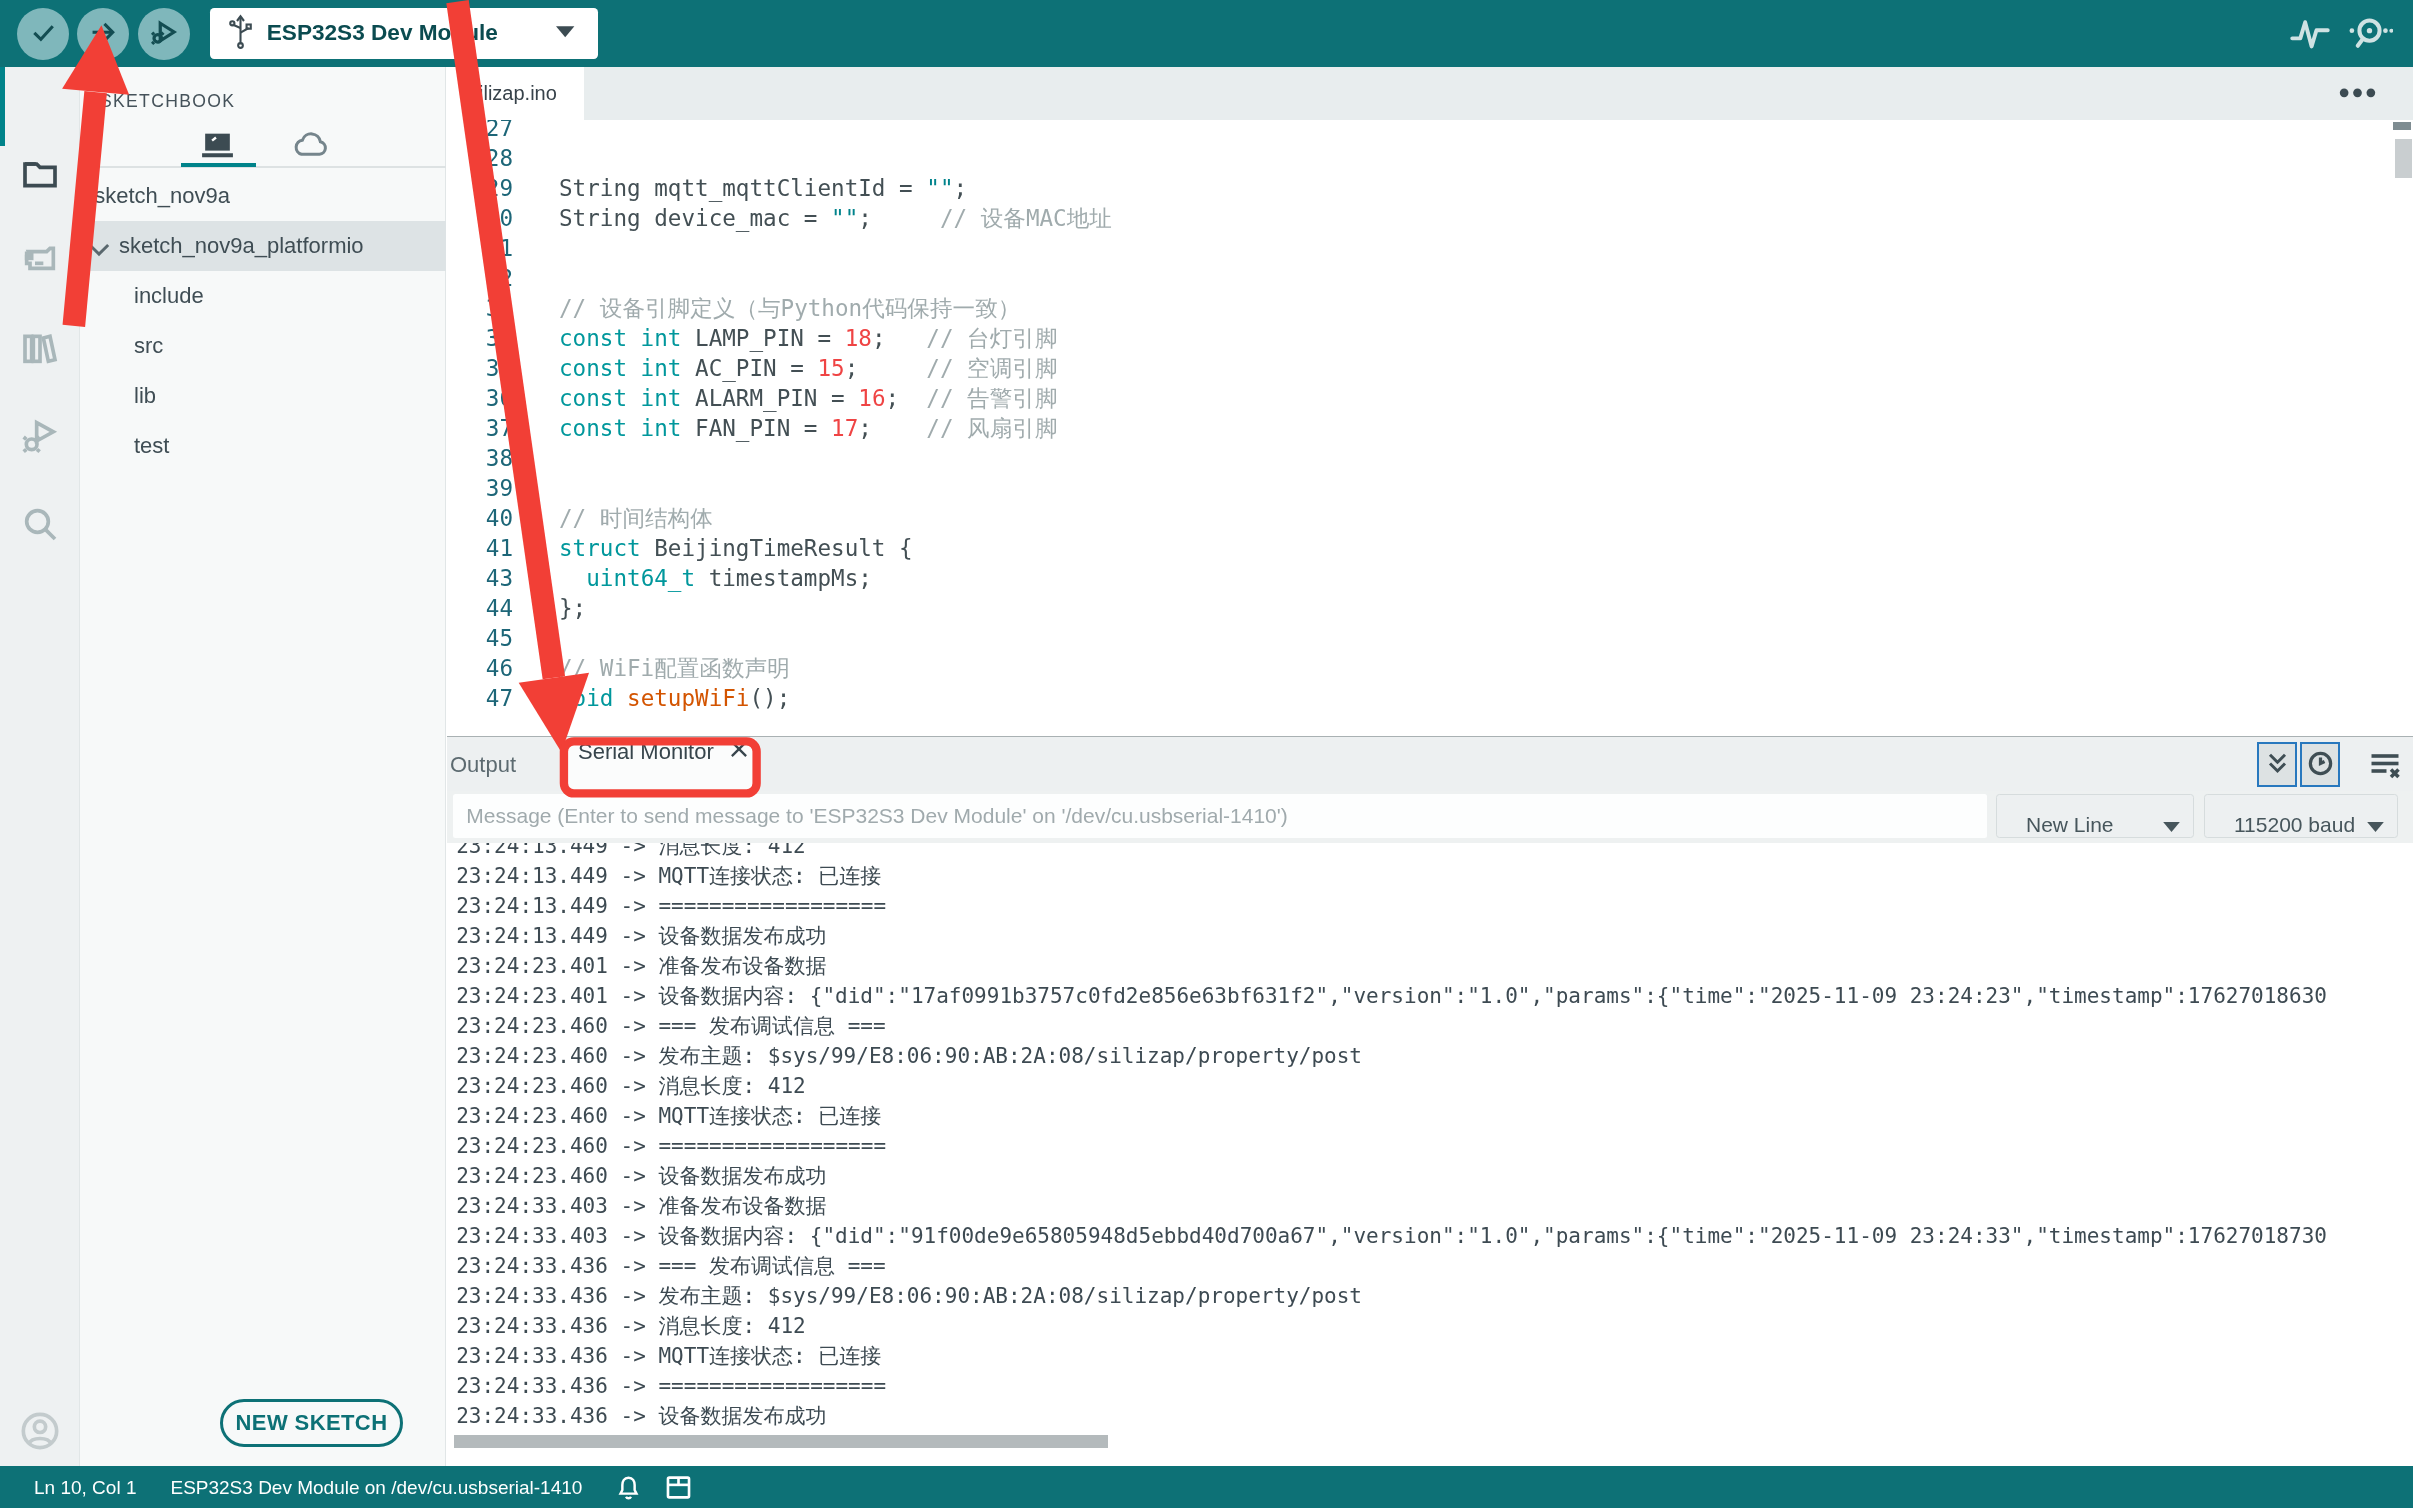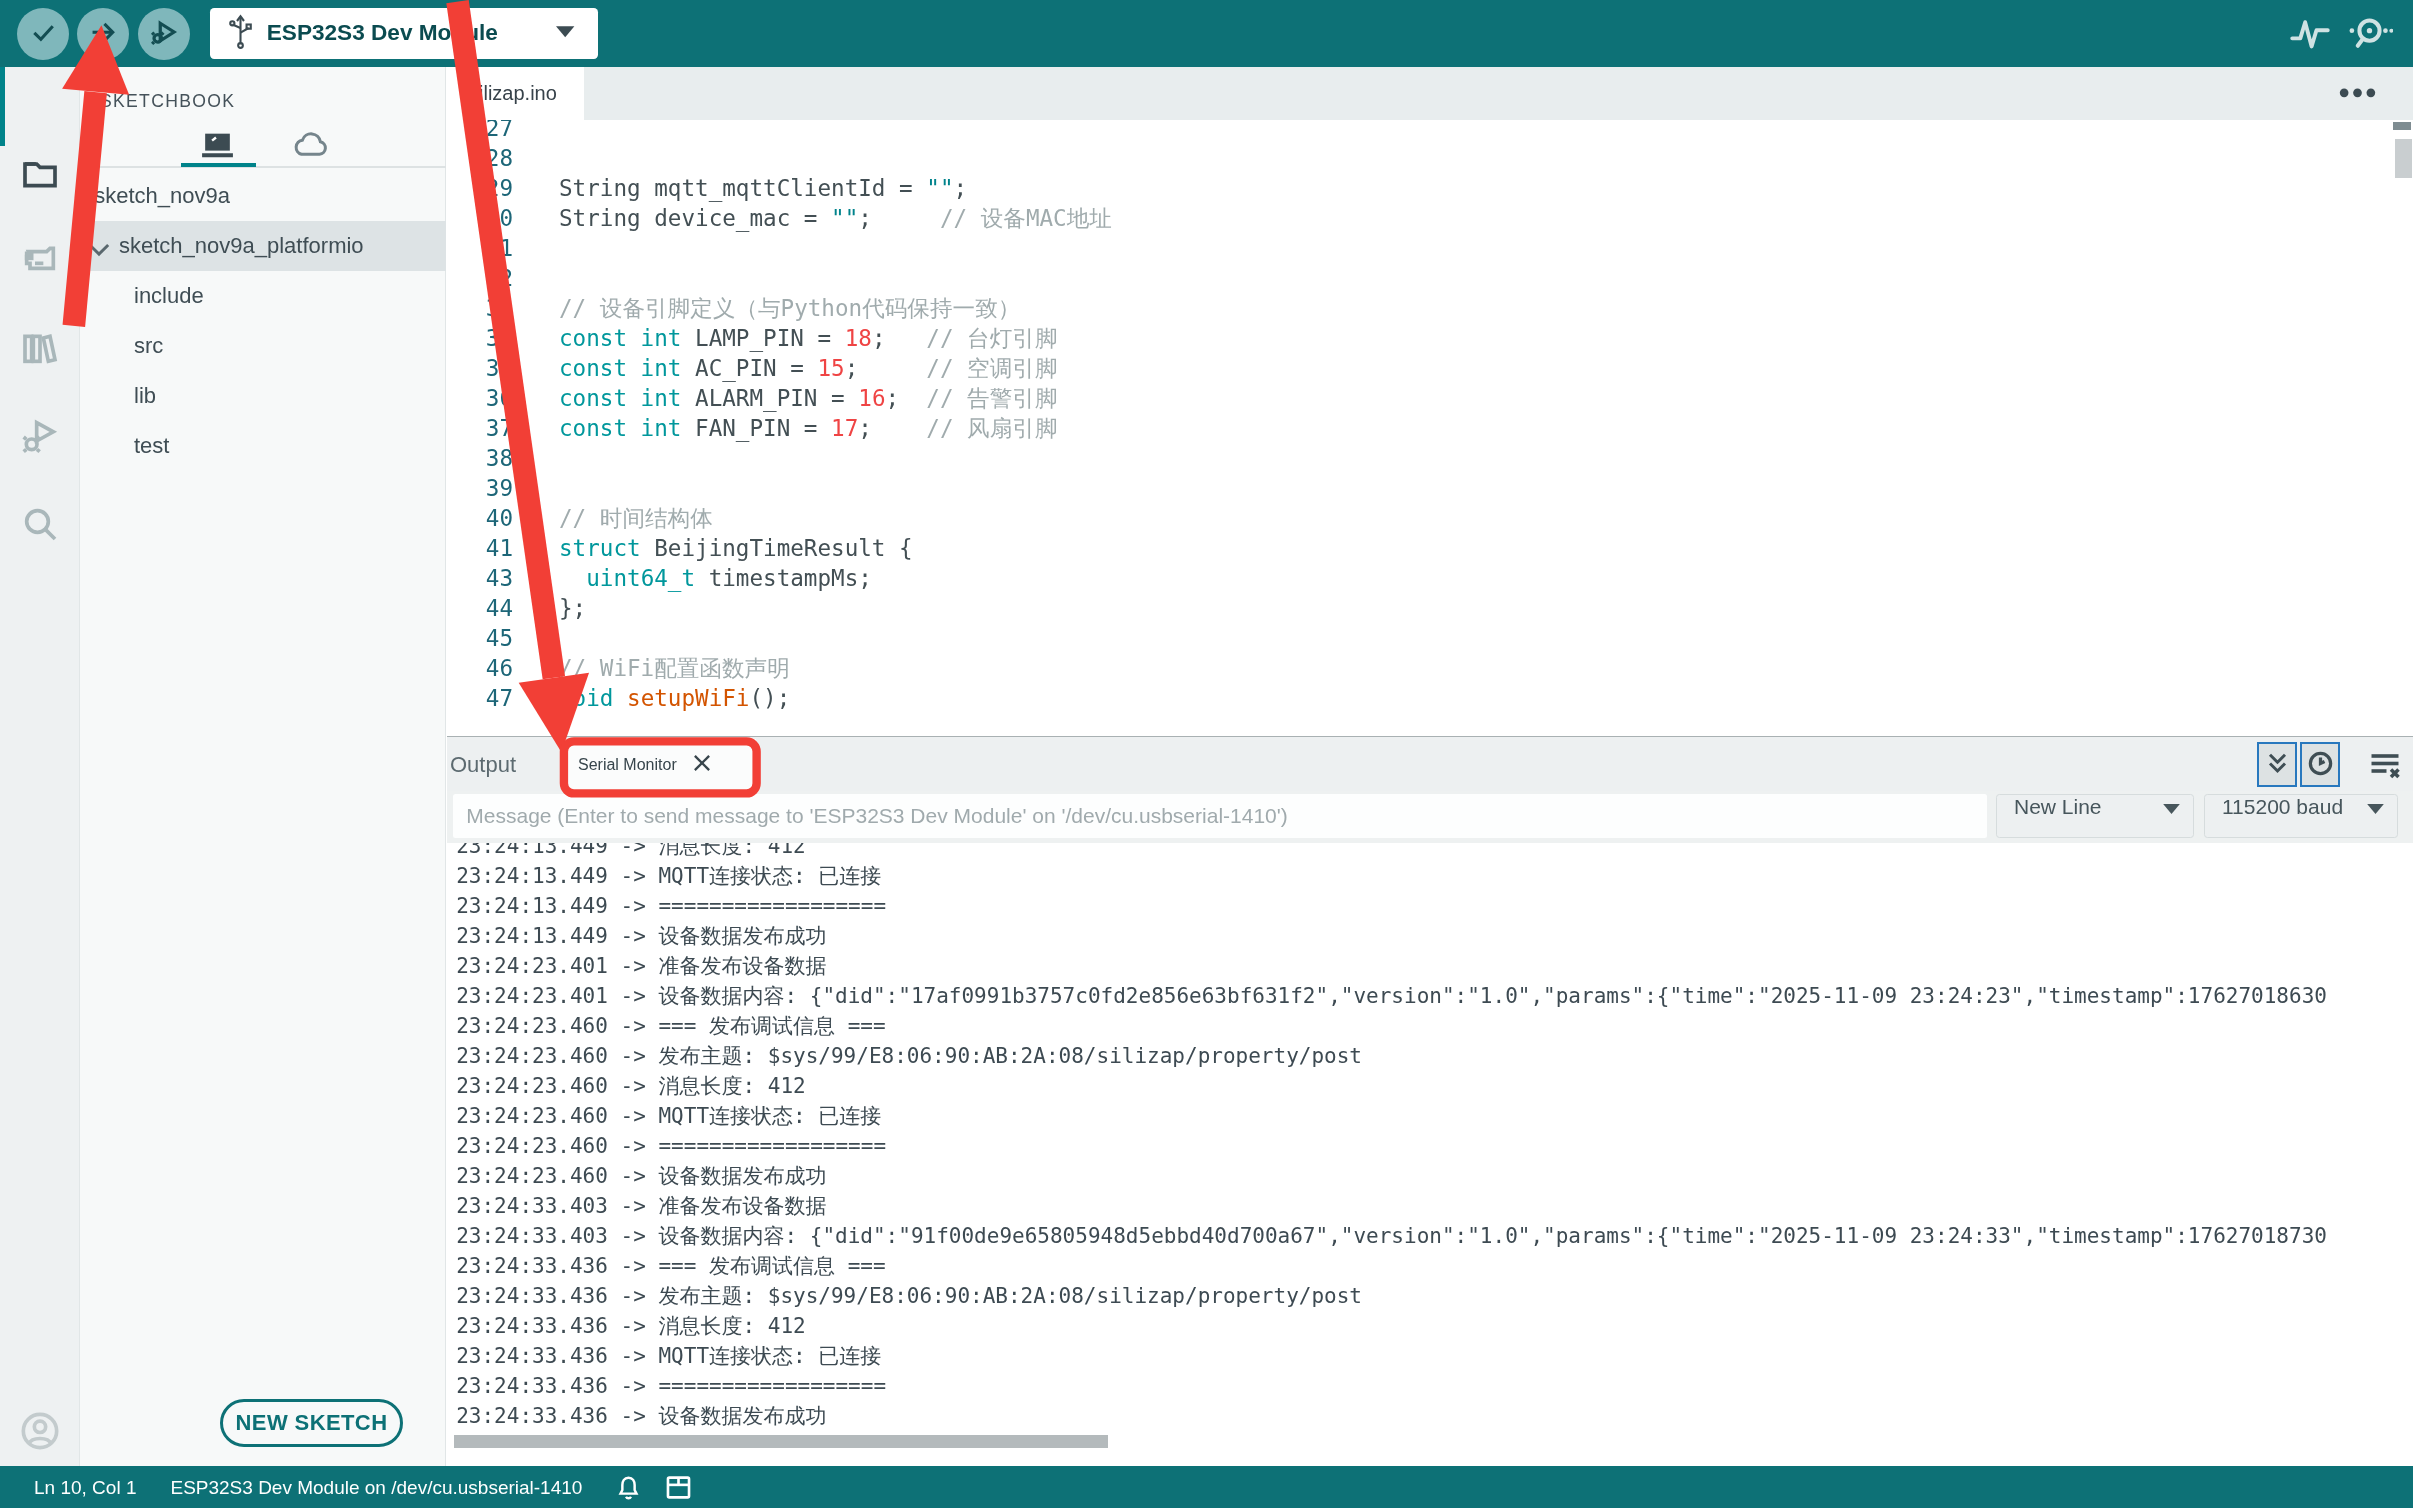--- a/index.html
+++ b/index.html
@@ -62,34 +62,34 @@
   .tok-str { color:#00838c; } .tok-num { color:#ef4444; } .tok-fn { color:#d35400; }
   #ed-overview { left:2393px; top:122px; width:18.4px; height:8.4px; background:#7e8c91; }
   #ed-thumb { left:2395px; top:139px; width:17px; height:39px; background:#c9ced0; }
 
   
   #panel-head { left:447px; top:736px; width:1967px; height:55px; background:#edf0f1;
                 border-top:1.7px solid #a9b1b3; }
   #tab-output { position:absolute; left:3px; top:0; height:55px; display:flex; align-items:center;
                 font-size:22px; color:#5c6a70; }
   #tab-serial { position:absolute; left:116px; top:1.7px; height:52px; width:193px; background:#fbfcfc;
-                display:flex; align-items:center; font-size:16px; color:#37454c; padding-left:15px; }
+                display:flex; font-size:22px; color:#37454c; padding-left:15px; }
   #tab-serial .x { margin-left:15px; }
   .panel-btn { position:absolute; top:5px; width:40px; height:45px; background:#dde2e3;
                border:2.5px solid #2878be; display:flex; align-items:center; justify-content:center; }
   .panel-btn svg, #clear-btn svg { stroke:#3f4e54; fill:none; stroke-width:2.4; }
   #clear-btn { position:absolute; top:13.4px; right:11.7px; width:34px; height:30px; }
 
   #input-row { left:447px; top:791px; width:1967px; height:52px; background:#eef1f1; }
   #msg-input { position:absolute; left:5.9px; top:3.4px; width:1534px; height:44px; background:#fdfefe;
                border-radius:2.5px; display:flex; align-items:center; padding-left:13.4px;
                font-size:21px; color:#a0aaad; white-space:nowrap; overflow:hidden; }
   .select { position:absolute; top:3.4px; height:44px; background:#edf0f1; border:1.7px solid #d6dcdd;
-            border-radius:3.4px; display:flex; align-items:flex-start; font-size:21px; color:#47565c;
-            padding-left:17px; }
+            border-radius:3.4px; display:flex; align-items:flex-end; font-size:21px; color:#47565c;
+            padding-left:29px; }
   #sel-lineending { left:1549px; width:198px; }
   #sel-baud { left:1757px; width:194px; }
   .select .caret { position:absolute; right:13.4px; }
 
   #console { left:447px; top:843px; width:1967px; height:592px; background:#fff; overflow:hidden; }
   #console-scroll { position:absolute; left:9.2px; top:-11.7px; }
   .con-row { height:30px; line-height:30px; font-family:"DejaVu Sans Mono", monospace;
              font-size:21px; color:#3d4a52; white-space:pre; }
   #h-thumb { left:454px; top:1435px; width:654px; height:12.6px; background:#b4babc; }
 

